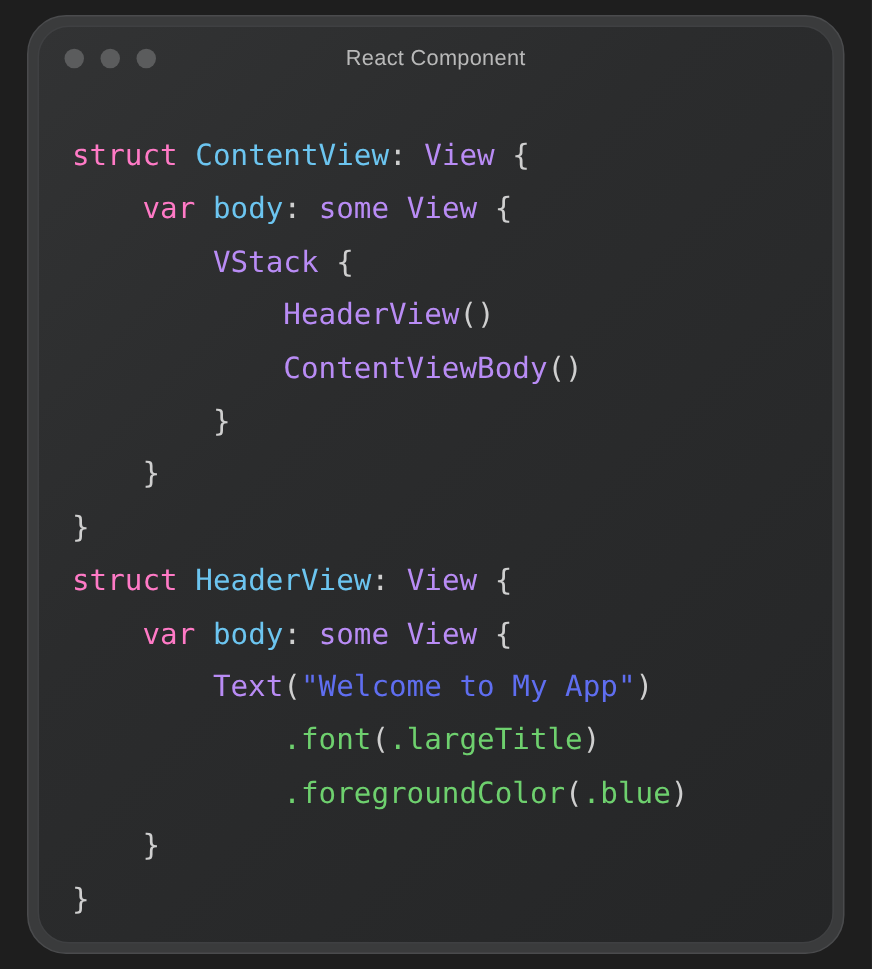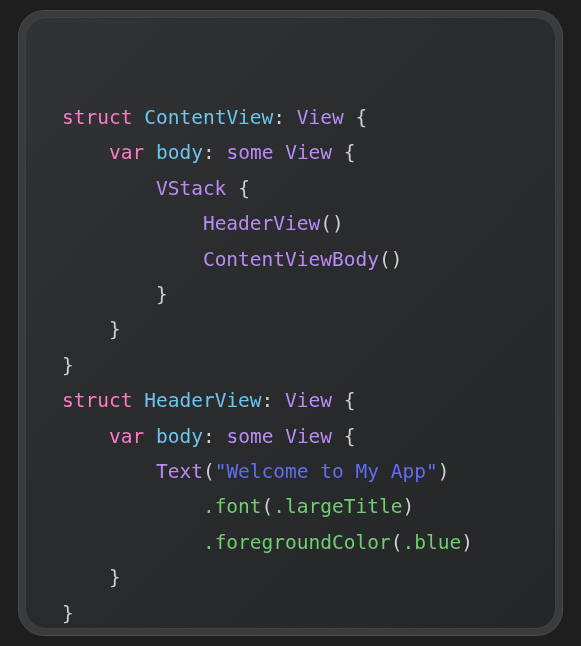--- a/index.html
+++ b/index.html
@@ -74,21 +74,21 @@
   .code-area {
     position: absolute;
     left: 0;
     right: 0;
     top: 42px;
     bottom: 0;
     padding: 24px 0 0 20px;
     box-sizing: border-box;
   }
   .code-block {
-    margin: 16px;
+    margin: 2px;
     font-family: "DejaVu Sans Mono", monospace;
     font-size: 19.5px;
     line-height: 35.4px;
     white-space: pre;
     color: #d4d4d4;
     tab-size: 4;
   }
   .code-line {
     white-space: pre;
     min-height: 35.4px;
@@ -102,19 +102,27 @@
   .tok-string   { color: #5f6ef0; }
   .tok-method   { color: #6ed06e; }
   .tok-plain    { color: #d4d4d4; }
 </style>
 </head>
 <body>
 
 <div class="window-frame">
   <div class="window-inner">
 
+    <div class="titlebar">
+      <div class="traffic-lights">
+        <span class="dot"></span>
+        <span class="dot"></span>
+        <span class="dot"></span>
+      </div>
+      <div class="window-title">React Component</div>
+    </div>
 
     <div class="code-area">
       <pre class="code-block" id="code-block"><div class="code-line"><span class="tok-keyword">struct</span><span class="tok-plain"> </span><span class="tok-ident">ContentView</span><span class="tok-punct">:</span><span class="tok-plain"> </span><span class="tok-type">View</span><span class="tok-plain"> </span><span class="tok-punct">{</span></div><div class="code-line"><span class="tok-plain">    </span><span class="tok-keyword">var</span><span class="tok-plain"> </span><span class="tok-ident">body</span><span class="tok-punct">:</span><span class="tok-plain"> </span><span class="tok-type">some</span><span class="tok-plain"> </span><span class="tok-type">View</span><span class="tok-plain"> </span><span class="tok-punct">{</span></div><div class="code-line"><span class="tok-plain">        </span><span class="tok-type">VStack</span><span class="tok-plain"> </span><span class="tok-punct">{</span></div><div class="code-line"><span class="tok-plain">            </span><span class="tok-type">HeaderView</span><span class="tok-punct">()</span></div><div class="code-line"><span class="tok-plain">            </span><span class="tok-type">ContentViewBody</span><span class="tok-punct">()</span></div><div class="code-line"><span class="tok-plain">        </span><span class="tok-punct">}</span></div><div class="code-line"><span class="tok-plain">    </span><span class="tok-punct">}</span></div><div class="code-line"><span class="tok-punct">}</span></div><div class="code-line"><span class="tok-keyword">struct</span><span class="tok-plain"> </span><span class="tok-ident">HeaderView</span><span class="tok-punct">:</span><span class="tok-plain"> </span><span class="tok-type">View</span><span class="tok-plain"> </span><span class="tok-punct">{</span></div><div class="code-line"><span class="tok-plain">    </span><span class="tok-keyword">var</span><span class="tok-plain"> </span><span class="tok-ident">body</span><span class="tok-punct">:</span><span class="tok-plain"> </span><span class="tok-type">some</span><span class="tok-plain"> </span><span class="tok-type">View</span><span class="tok-plain"> </span><span class="tok-punct">{</span></div><div class="code-line"><span class="tok-plain">        </span><span class="tok-type">Text</span><span class="tok-punct">(</span><span class="tok-string">"Welcome to My App"</span><span class="tok-punct">)</span></div><div class="code-line"><span class="tok-plain">            </span><span class="tok-method">.font</span><span class="tok-punct">(</span><span class="tok-method">.largeTitle</span><span class="tok-punct">)</span></div><div class="code-line"><span class="tok-plain">            </span><span class="tok-method">.foregroundColor</span><span class="tok-punct">(</span><span class="tok-method">.blue</span><span class="tok-punct">)</span></div><div class="code-line"><span class="tok-plain">    </span><span class="tok-punct">}</span></div><div class="code-line"><span class="tok-punct">}</span></div></pre>
     </div>
 
   </div>
 </div>
 
 </body></html>

